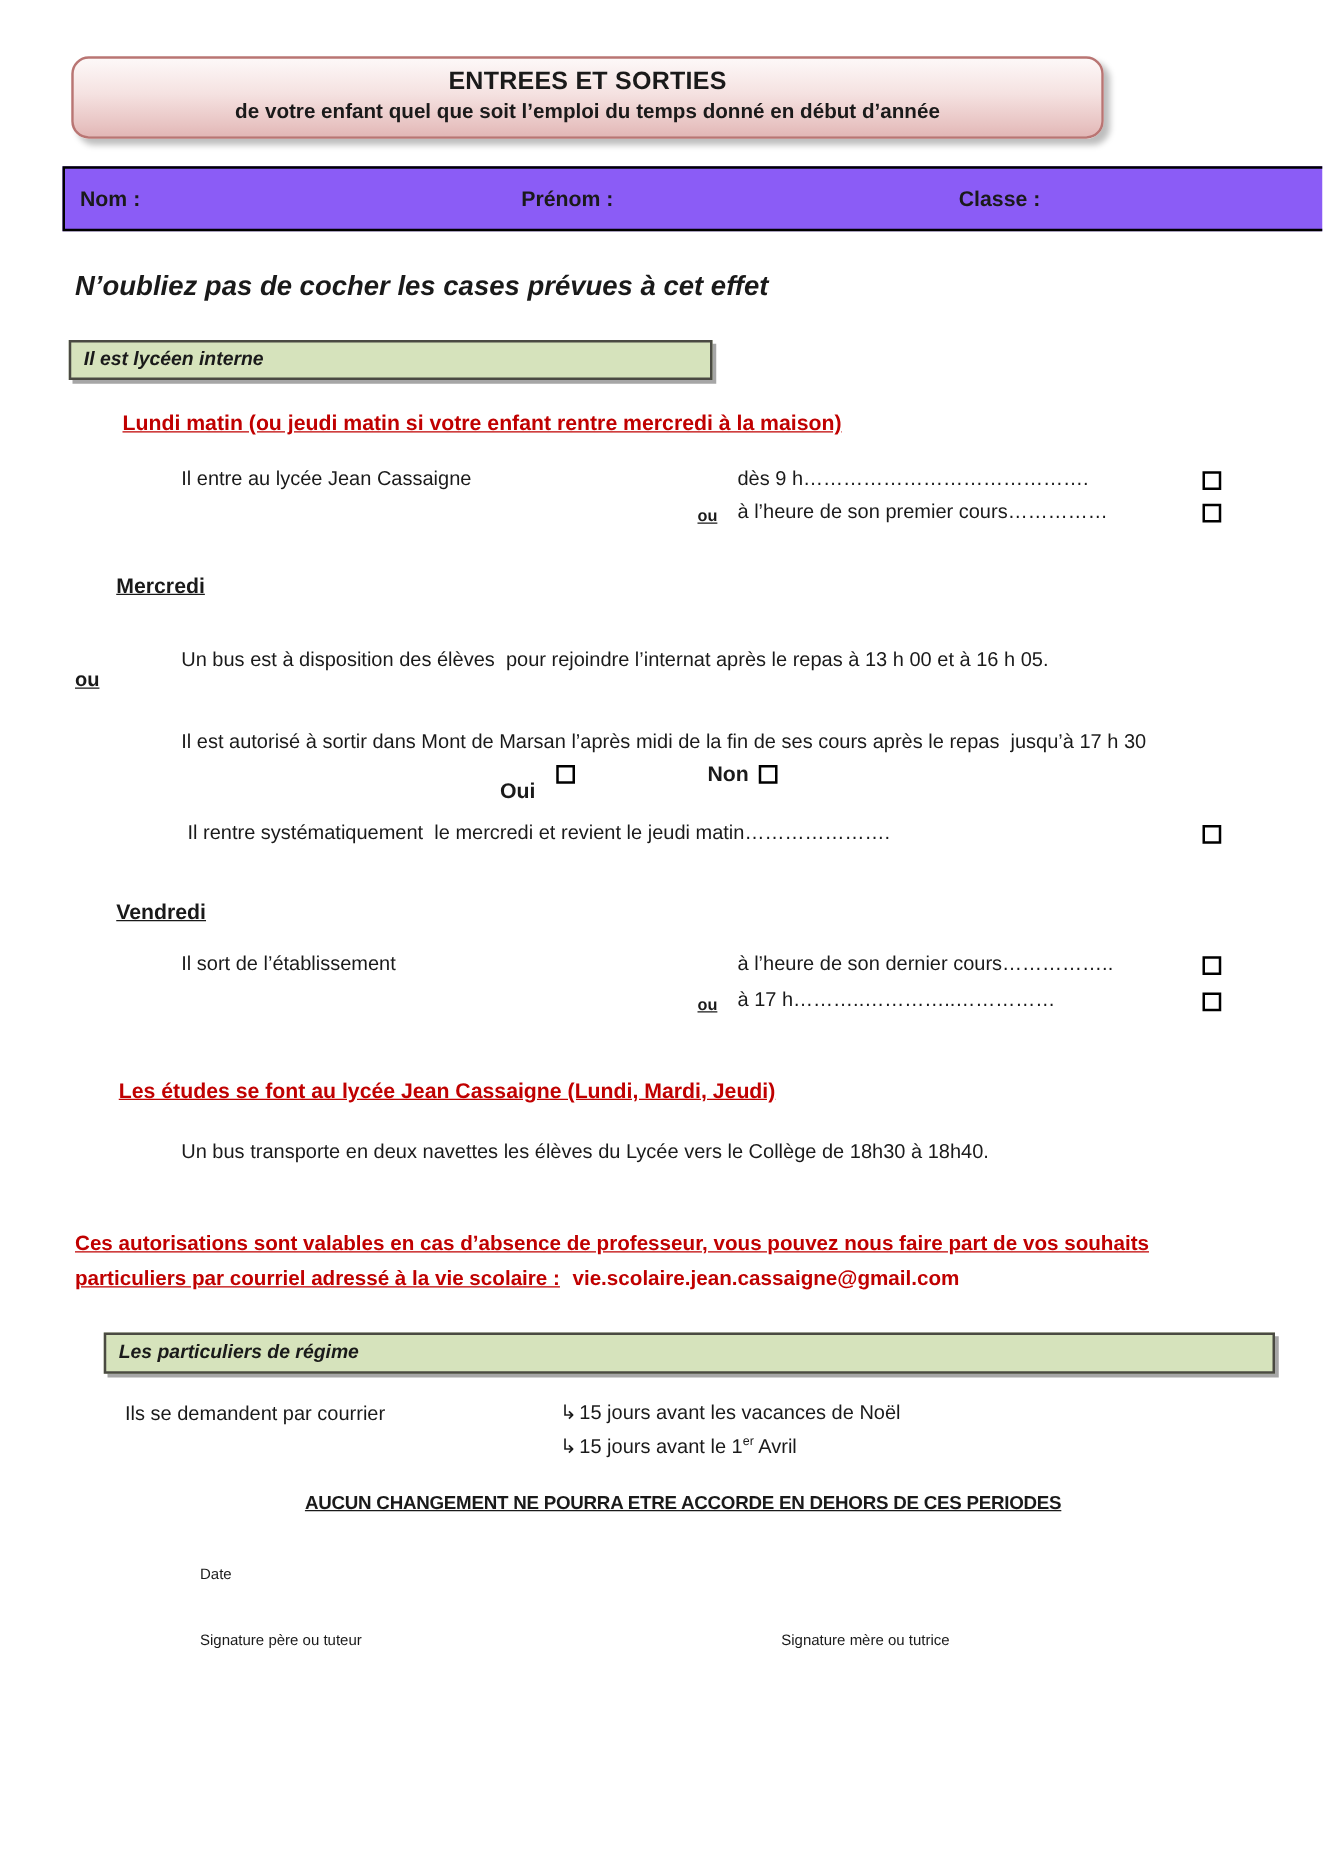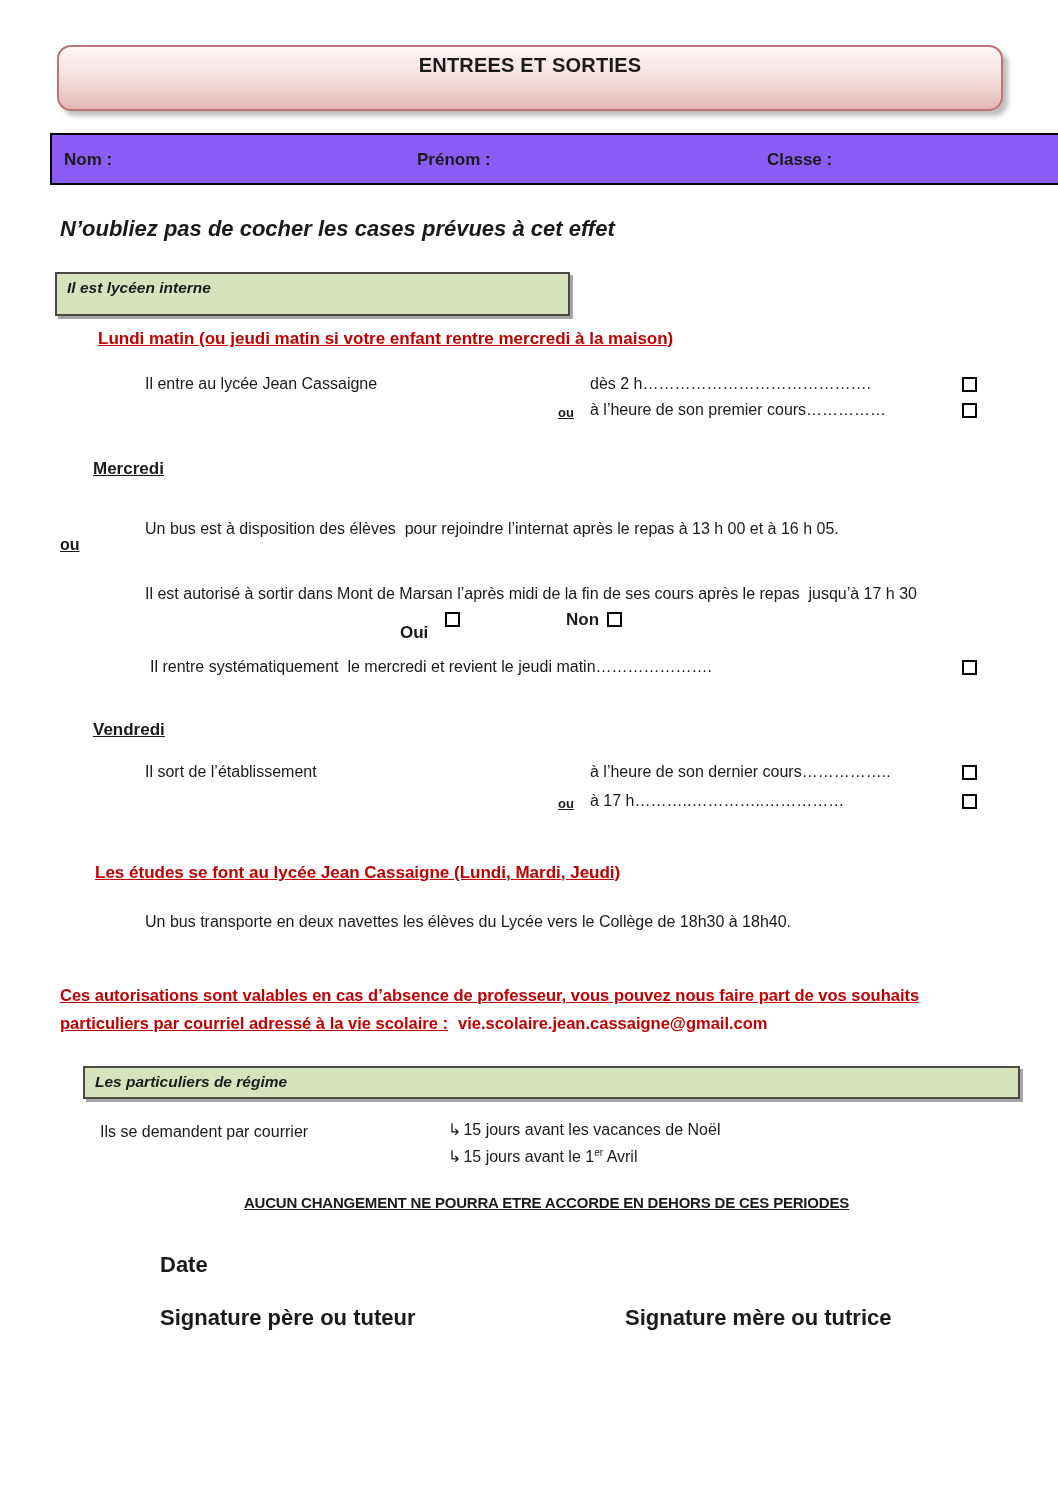--- a/index.html
+++ b/index.html
@@ -9,21 +9,21 @@
     width:1058px; height:1497px;
     background:#ffffff;
     font-family:"Liberation Sans", sans-serif;
     color:#1a1a1a;
     overflow:hidden;
   }
   .abs { position:absolute; }
 
   
   .header-banner {
-    left:57px; top:45px; width:946px; height:66px;
+    left:57px; top:45px; width:826px; height:66px;
     border:2px solid #b97573;
     border-radius:14px;
     background:linear-gradient(to bottom, #fdf8f8 0%, #f5e2e1 45%, #e8c4c3 85%, #e2b7b6 100%);
     box-shadow:5px 5px 5px #bdbdbd;
     text-align:center;
   }
   .header-title { font-size:20px; font-weight:bold; margin-top:7px; letter-spacing:0.2px; }
   .header-subtitle { font-size:16.5px; font-weight:bold; margin-top:3px; }
 
   
@@ -43,21 +43,21 @@
   }
 
   
   .green-banner {
     background:#d6e3bc;
     border:2px solid #4a4a42;
     box-shadow:3px 3px 0 #a6a6a6;
     font-size:15.5px; font-weight:bold; font-style:italic;
     padding:5px 0 0 10px;
   }
-  .banner-interne { left:55px; top:272px; width:515px; height:44px; }
+  .banner-interne { left:55px; top:272px; width:515px; height:32px; }
   .banner-regime { left:83px; top:1066px; width:937px; height:33px; }
 
   .red-heading {
     font-size:17px; font-weight:bold;
     color:#c00000;
     text-decoration:underline;
   }
   .h-lundi { left:98px; top:329px; }
   .h-etudes { left:95px; top:863px; }
 
@@ -96,47 +96,48 @@
   .sup { vertical-align:super; font-size:10px; }
 
   .warning {
     left:0; top:1194px; width:1058px;
     text-align:center;
     font-size:15px; font-weight:bold; text-decoration:underline;
     letter-spacing:-0.2px;
     padding-left:35px;
   }
 
-  .footer-label { font-size:22px; font-weight:bold; }
+  .footer-label { font-size:12px; font-weight:normal; }
 </style>
 </head>
 <body>
 
 <div class="page">
 
   <div class="abs header-banner">
     <div class="header-title">ENTREES ET SORTIES</div>
+    <div class="header-subtitle">de votre enfant quel que soit l’emploi du temps donné en début d’année</div>
   </div>
 
   <div class="abs identity-box">
     <span class="id-nom">Nom :</span>
     <span class="id-prenom">Prénom :</span>
     <span class="id-classe">Classe :</span>
   </div>
 
   <div class="abs note">N’oubliez pas de cocher les cases prévues à cet effet</div>
 
   <div class="abs green-banner banner-interne">
     <span>Il est lycéen interne</span>
   </div>
 
   <div class="abs red-heading h-lundi">Lundi matin (ou jeudi matin si votre enfant rentre mercredi à la maison)</div>
 
   <div class="abs body-text" style="left:145px; top:375px;">Il entre au lycée Jean Cassaigne</div>
-  <div class="abs body-text" style="left:590px; top:375px;">dès 2 h…………………………………….</div>
+  <div class="abs body-text" style="left:590px; top:375px;">dès 9 h…………………………………….</div>
   <span class="checkbox" style="left:962px; top:377px;"></span>
 
   <div class="abs ou-small" style="left:558px; top:405px;">ou</div>
   <div class="abs body-text" style="left:590px; top:401px;">à l’heure de son premier cours……………</div>
   <span class="checkbox" style="left:962px; top:403px;"></span>
 
   <div class="abs day-heading" style="left:93px; top:459px;">Mercredi</div>
   <div class="abs body-text" style="left:145px; top:520px;text-align:right;">Un bus est à disposition des élèves  pour rejoindre l’internat après le repas à 13 h 00 et à 16 h 05.</div>
   <div class="abs ou-big" style="left:60px; top:536px;">ou</div>
   <div class="abs body-text" style="left:145px; top:585px;">Il est autorisé à sortir dans Mont de Marsan l’après midi de la fin de ses cours après le repas  jusqu’à 17 h 30</div>

